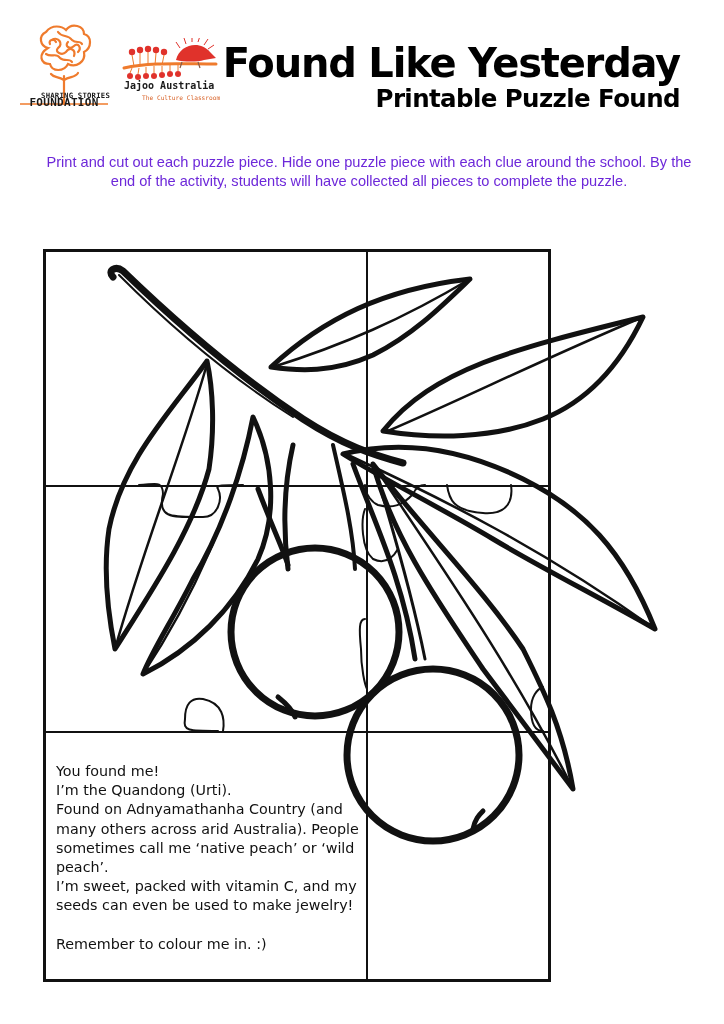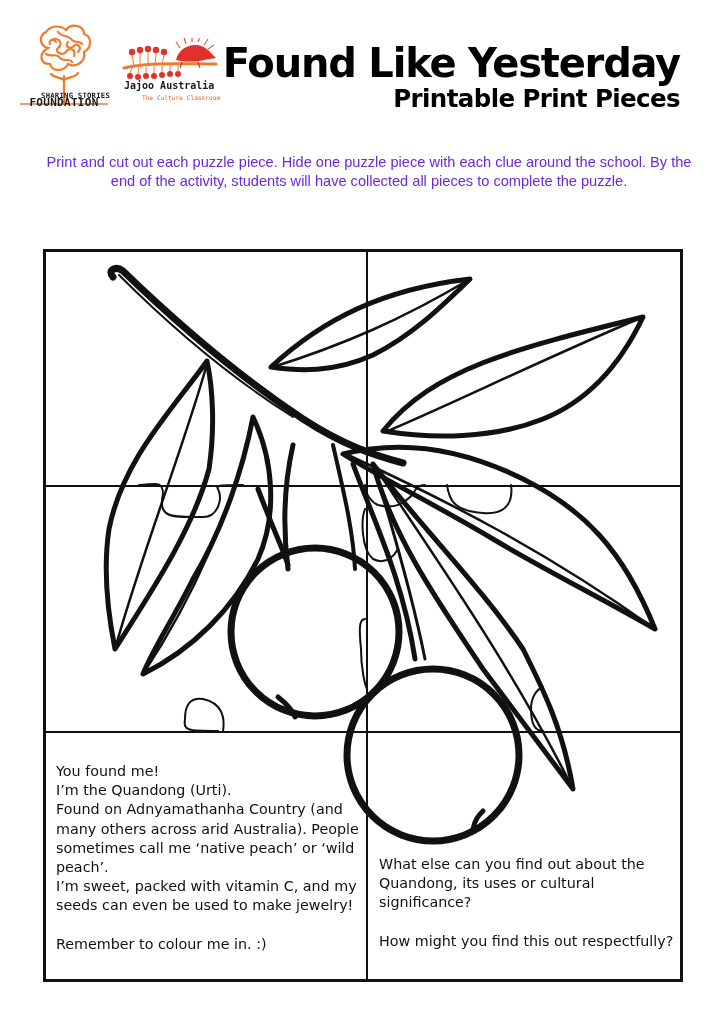--- a/index.html
+++ b/index.html
@@ -13,21 +13,21 @@
   .logo-jw { position: absolute; left: 120px; top: 38px; width: 100px; height: 66px; }
   .logo-jw svg { position: absolute; left: 0; top: 0; }
   .logo-jw .t1 { position: absolute; left: 4px; top: 42px; font-family: "DejaVu Sans Mono", monospace; font-size: 10px; font-weight: bold; color: #1a1a1a; white-space: nowrap; }
   .logo-jw .t2 { position: absolute; left: 22px; top: 56px; font-family: "DejaVu Sans Mono", monospace; font-size: 6.2px; color: #d9642a; white-space: nowrap; }
 
   .title { position: absolute; right: 44px; top: 40px; text-align: right; font-family: "DejaVu Sans", sans-serif; font-weight: bold; font-size: 40px; line-height: 46px; letter-spacing: -1.2px; color: #000; }
   .subtitle { position: absolute; right: 44px; top: 84px; text-align: right; font-family: "DejaVu Sans", sans-serif; font-weight: bold; font-size: 24.5px; line-height: 30px; letter-spacing: -0.6px; color: #000; }
 
   .intro { position: absolute; left: 44px; top: 153px; width: 650px; font-family: "Liberation Sans", sans-serif; font-size: 14.6px; line-height: 19px; color: #6d28d9; text-align: center; }
 
-  .puzzle { position: absolute; left: 43px; top: 249px; width: 640px; height: 733px; border: 3px solid #111; box-sizing: border-box; padding-left: 17px; }
+  .puzzle { position: absolute; left: 43px; top: 249px; width: 508px; height: 733px; border: 3px solid #111; box-sizing: border-box; padding-left: 17px; }
   .puzzle svg.art { position: absolute; left: -3px; top: -3px; }
   .grid-v { position: absolute; left: 320px; top: 0; width: 2px; height: 100%; background: #111; }
   .grid-h1 { position: absolute; left: 0; top: 233px; width: 100%; height: 2px; background: #111; }
   .grid-h2 { position: absolute; left: 0; top: 479px; width: 100%; height: 2px; background: #111; }
 
   .clue { position: absolute; font-family: "DejaVu Sans", sans-serif; font-size: 14.3px; line-height: 19.2px; color: #111; white-space: pre-line; }
   .clue-left { left: 10px; top: 510px; width: 305px; }
   .clue-right { left: 333px; top: 603px; width: 295px; }
 </style>
 </head>
@@ -76,21 +76,21 @@
     <g stroke="#e0322b" stroke-width="1">
       <path d="M60 10 L56 4 M66 6 L64 0 M72 4 L72 -2 M78 4 L80 -2 M84 7 L88 1 M88 11 L94 7"></path>
     </g>
     <path d="M62 24 L60 30 M78 24 L80 30" stroke="#8a5a44" stroke-width="1.2"></path>
   </svg>
   <div class="t1">Jajoo Australia</div>
   <div class="t2">The Culture Classroom</div>
 </div>
 
 <h1 class="title" style="margin:0;">Found Like Yesterday</h1>
-<h2 class="subtitle" style="margin:0;">Printable Print Pieces</h2>
+<h2 class="subtitle" style="margin:0;">Printable Puzzle Found</h2>
 
 <p class="intro" style="margin:0;">Print and cut out each puzzle piece. Hide one puzzle piece with each clue around the school. By the end of the activity, students will have collected all pieces to complete the puzzle.</p>
 
 <div class="puzzle">
   <svg class="art" width="640" height="733" viewBox="0 0 640 733">
     <g fill="none" stroke="#111" stroke-linecap="round" stroke-linejoin="round">
 
       <path d="M70 28 C64 22 72 16 80 22 C140 80 200 130 260 170 C300 196 330 206 360 214" stroke-width="7"></path>
       <path d="M76 26 C130 80 190 130 250 168" stroke-width="2"></path>
 
@@ -135,16 +135,13 @@
   <div class="grid-v"></div>
   <div class="grid-h1"></div>
   <div class="grid-h2"></div>
 
   <div class="clue clue-left">You found me!
 I’m the Quandong (Urti).
 Found on Adnyamathanha Country (and many others across arid Australia). People sometimes call me ‘native peach’ or ‘wild peach’.
 I’m sweet, packed with vitamin C, and my seeds can even be used to make jewelry!
 
 Remember to colour me in. :)</div>
-  <div class="clue clue-right">What else can you find out about the Quandong, its uses or cultural significance?
-
-How might you find this out respectfully?</div>
 </div>
 
 </body></html>

